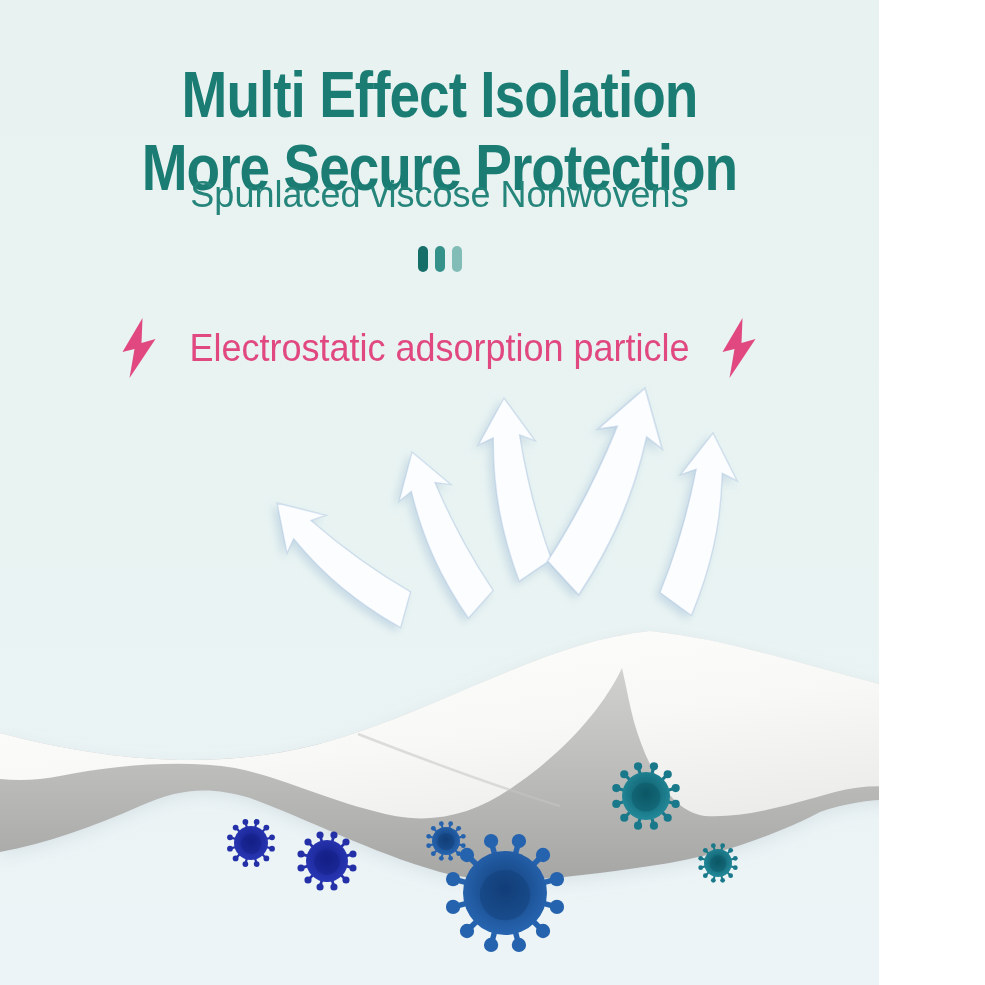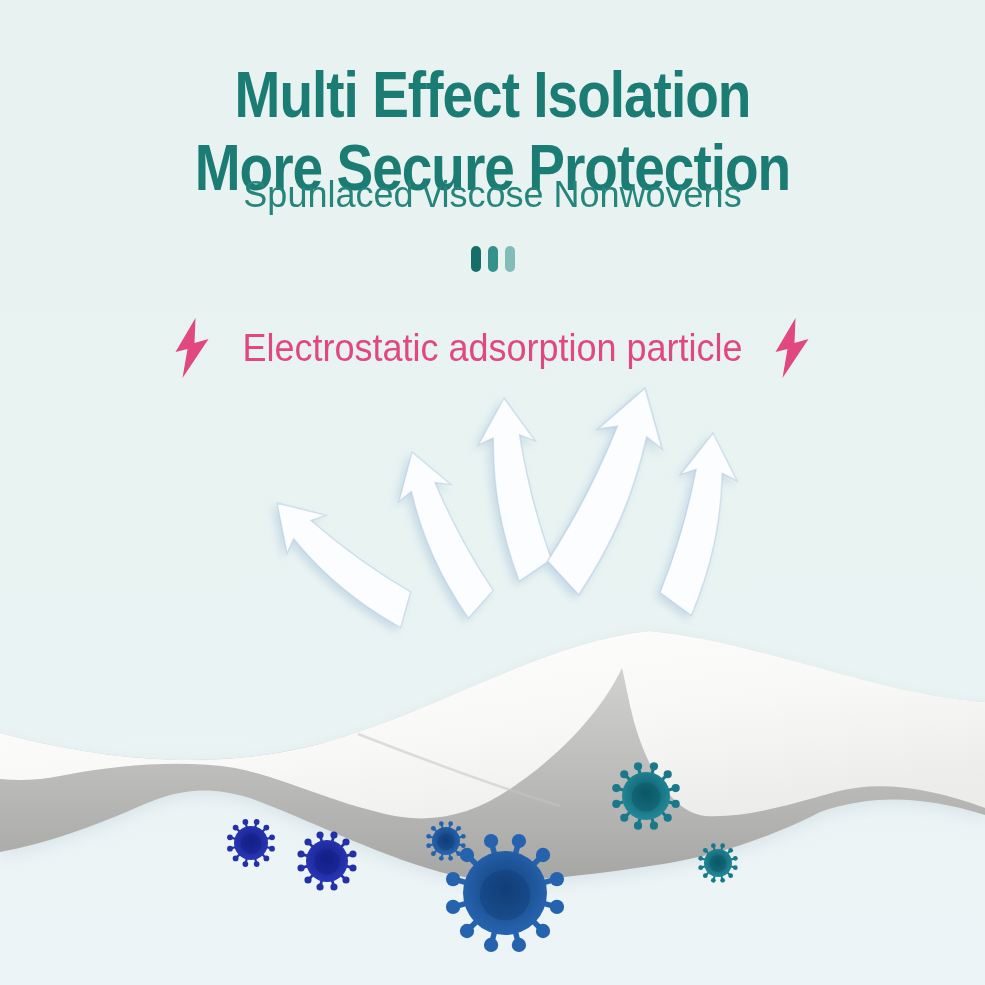--- a/index.html
+++ b/index.html
@@ -1,17 +1,17 @@
 <!DOCTYPE html>
 <html><head>
 <meta charset="utf-8">
 <style>
   html,body{margin:0;padding:0;background:#fff;}
   .stage{
-    position:relative;width:985px;height:985px;overflow:hidden;
+    position:relative;width:879px;height:985px;overflow:hidden;
     background:linear-gradient(180deg,#e7f2f1 0%,#e8f3f2 55%,#edf4f7 100%);
     font-family:"Liberation Sans",sans-serif;
   }
   .stage>svg{position:absolute;inset:0;display:block;}
   .txt-layer{position:absolute;left:0;right:0;top:0;z-index:5;}
   .title{
     position:absolute;top:22px;left:0;right:0;text-align:center;
     color:#1b7c73;font-weight:bold;font-size:55px;line-height:1.12;
     letter-spacing:-1px;transform:scaleY(1.18);transform-origin:top center;
   }

